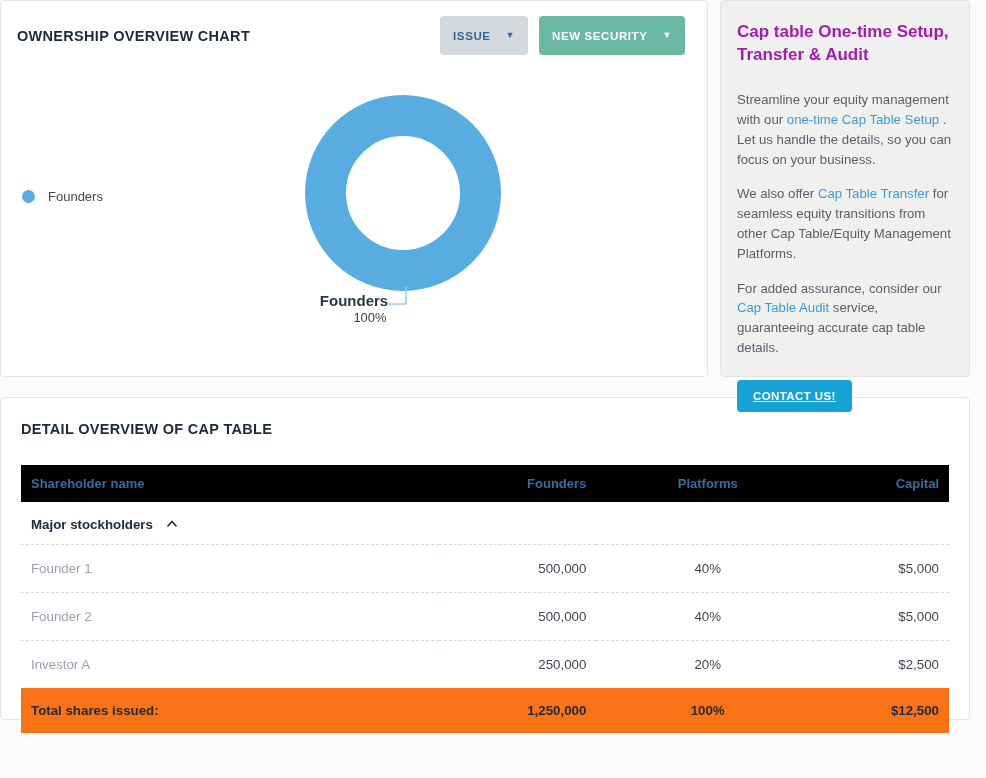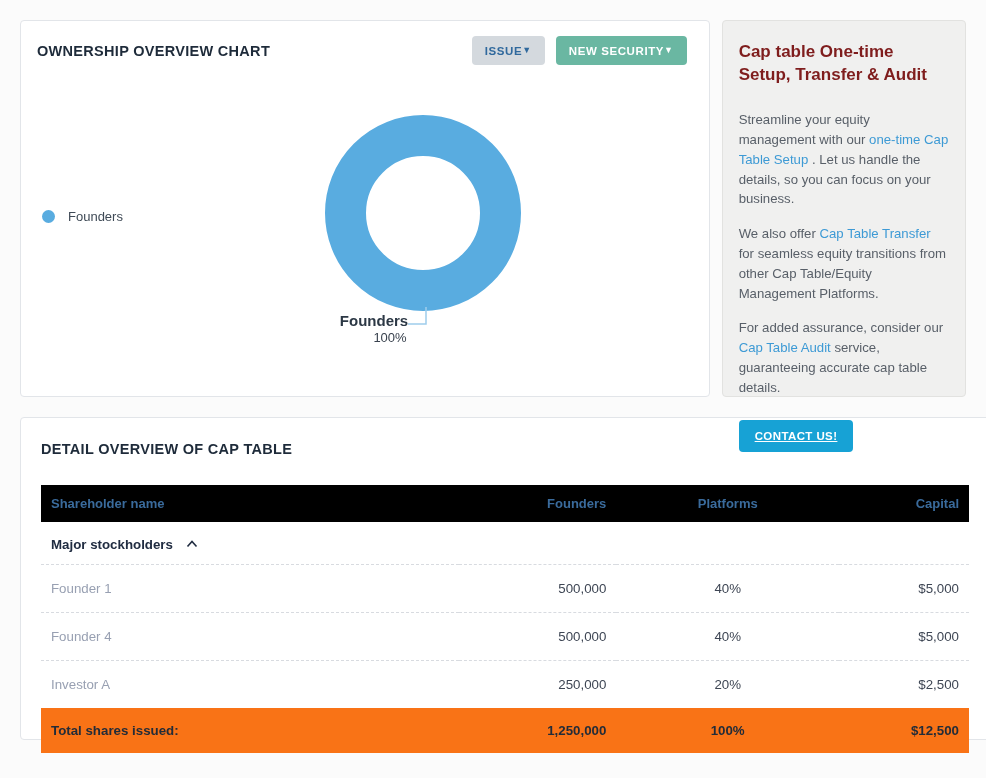--- a/index.html
+++ b/index.html
@@ -2,44 +2,44 @@
 <html><head>
 <meta charset="utf-8">
 <style>
   * { box-sizing: border-box; margin: 0; padding: 0; }
   html, body { width: 986px; height: 778px; }
   body {
     background: #fbfbfb;
     font-family: "Liberation Sans", sans-serif;
     color: #3e4654;
   }
-  .page { padding: 20px; }
+  .page { padding: 0; }
   .row-top { display: flex; gap: 12px; }
   .card {
     background: #ffffff;
     border: 1px solid #e2e5e9;
     border-radius: 4px;
   }
 
   
   .chart-card { width: 708px; height: 377px; position: relative; }
   .chart-header {
     display: flex; align-items: center; justify-content: space-between;
     padding: 15px 22px 0 16px;
   }
   .panel-title {
     font-size: 14.5px; font-weight: bold; color: #1e2b3a;
     letter-spacing: 0.3px;
   }
   .header-buttons { display: flex; gap: 11px; }
   .btn {
-    height: 29px; border: none; border-radius: 4px;
+    height: 39px; border: none; border-radius: 4px;
     font-family: "Liberation Sans", sans-serif;
     font-size: 11.5px; font-weight: bold; letter-spacing: 0.6px;
-    padding: 0 13px; display: inline-flex; align-items: center; gap: 0;
+    padding: 0 13px; display: inline-flex; align-items: center; gap: 15px;
     cursor: pointer;
   }
   .btn .caret { font-size: 9px; line-height: 1; }
   .btn-issue { background: #d4d9de; color: #30699d; }
   .btn-new-security { background: #6ab7a2; color: #ffffff; }
 
   .legend {
     position: absolute; left: 21px; top: 188px;
     display: flex; align-items: center; gap: 13px;
   }
@@ -57,21 +57,21 @@
   }
   .connector-svg { position: absolute; left: 385px; top: 283px; }
 
   
   .promo-card {
     width: 250px; height: 377px; background: #f0f0ef;
     border: 1px solid #e2e2e0; border-radius: 4px;
     padding: 15px 16px;
   }
   .promo-title {
-    font-size: 17px; font-weight: bold; color: #7f1d1d;
+    font-size: 17px; font-weight: bold; color: #a21caf;
     line-height: 1.33; margin: 5px 0 24px;
   }
   .promo-card p {
     font-size: 13.2px; color: #585f68; line-height: 1.5;
     margin-bottom: 15px;
   }
   .promo-card .link { color: #3d9ad5; cursor: pointer; }
   .btn-contact {
     background: #17a2d5; color: #ffffff; border: none; border-radius: 4px;
     font-family: "Liberation Sans", sans-serif;
@@ -180,21 +180,21 @@
         </tr>
       </tbody>
       <tbody class="rows">
           <tr class="data-row">
             <td class="name">Founder 1</td>
             <td class="num">500,000</td>
             <td class="ctr">40%</td>
             <td class="num">$5,000</td>
           </tr>
           <tr class="data-row">
-            <td class="name">Founder 4</td>
+            <td class="name">Founder 2</td>
             <td class="num">500,000</td>
             <td class="ctr">40%</td>
             <td class="num">$5,000</td>
           </tr>
           <tr class="data-row">
             <td class="name">Investor A</td>
             <td class="num">250,000</td>
             <td class="ctr">20%</td>
             <td class="num">$2,500</td>
           </tr>

